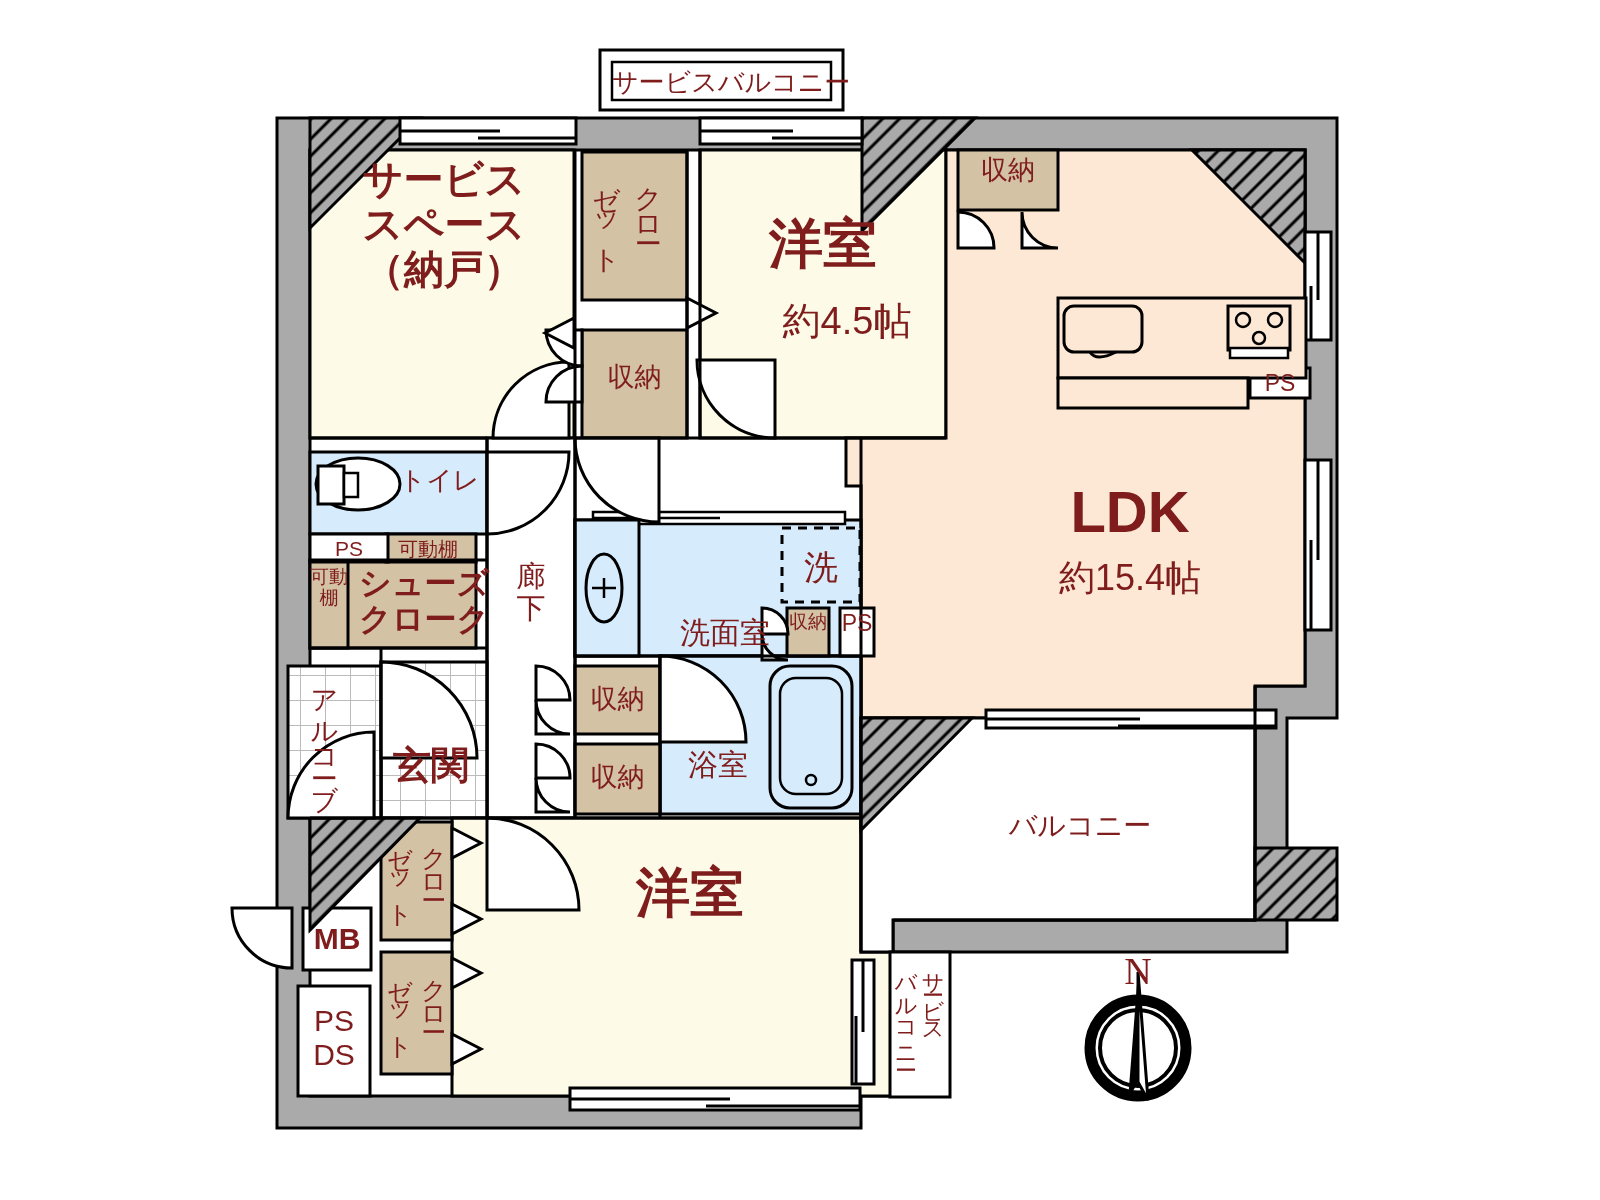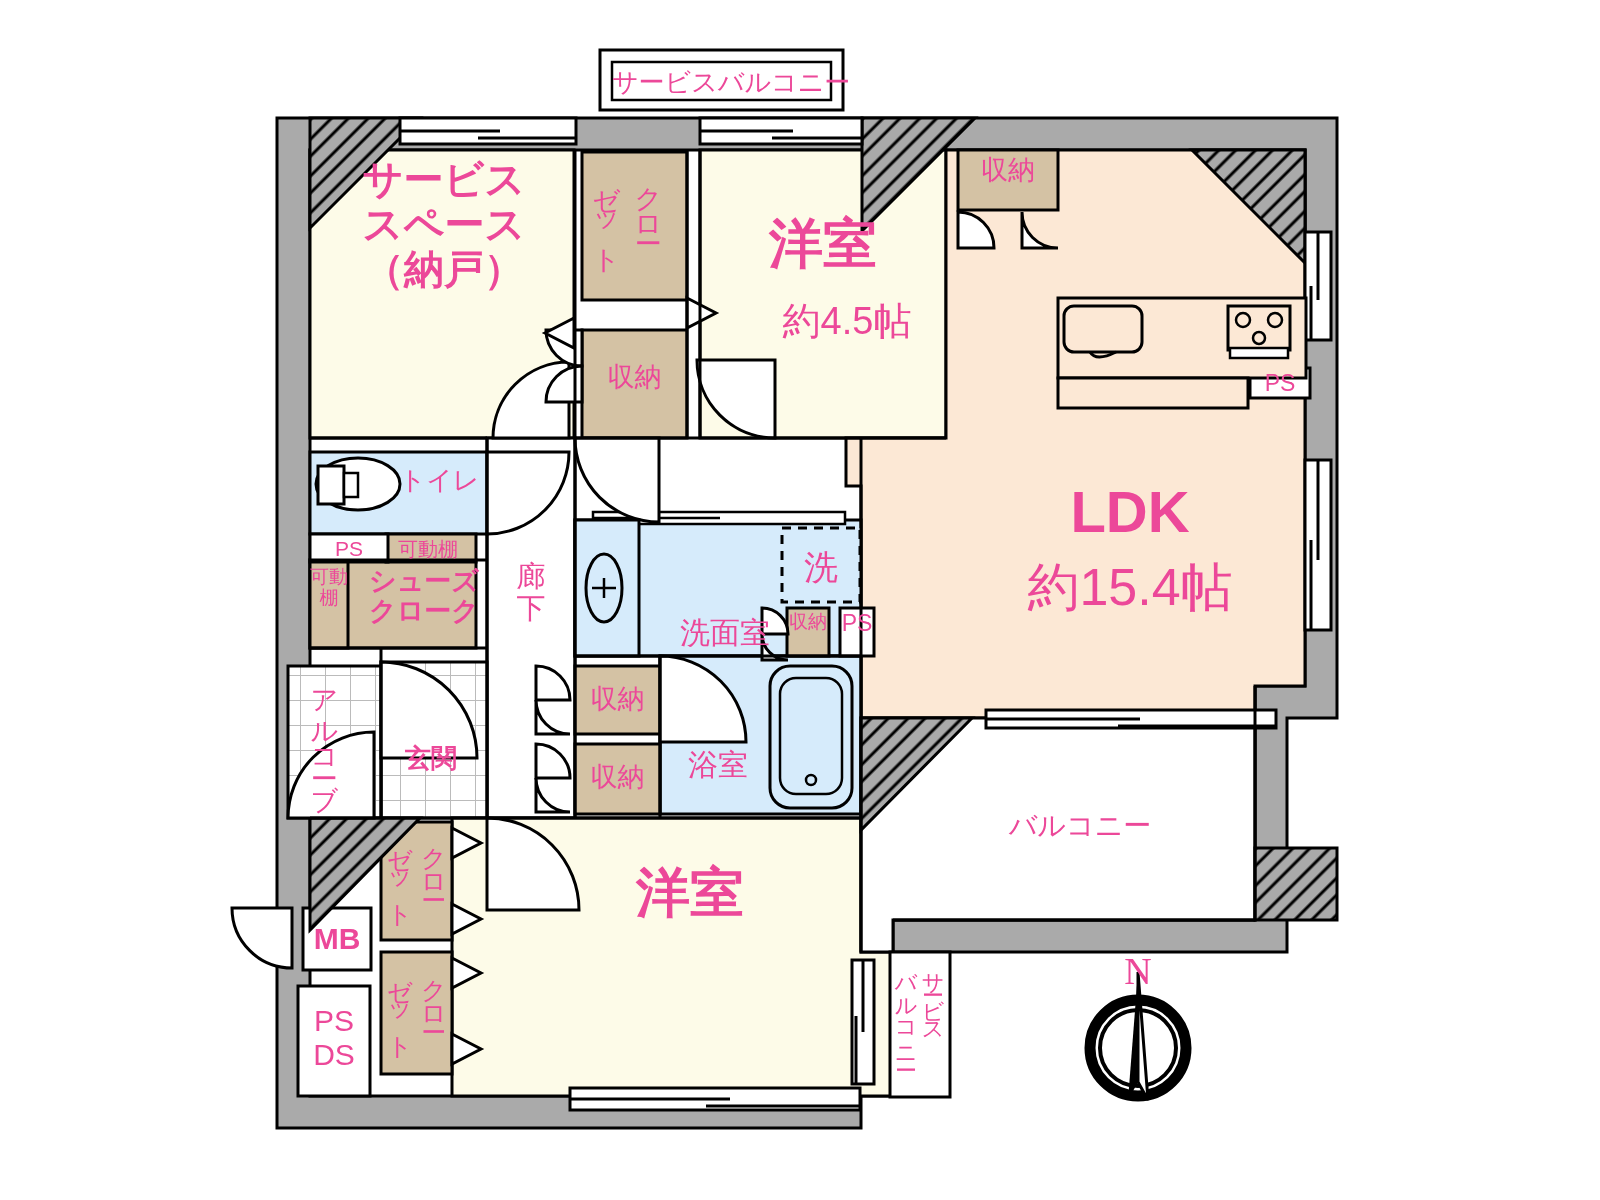--- a/index.html
+++ b/index.html
@@ -1,19 +1,19 @@
 <!DOCTYPE html>
 <html><head>
 <meta charset="utf-8">
 <style>
   html,body{margin:0;padding:0;background:#ffffff;}
   body{width:1600px;height:1200px;font-family:"Liberation Sans","DejaVu Sans",sans-serif;}
   #stage{position:relative;width:1600px;height:1200px;background:#ffffff;overflow:hidden;}
   svg{display:block;}
-  .lbl{position:absolute;font-family:"Liberation Sans","DejaVu Sans",sans-serif;color:#ec4899;
+  .lbl{position:absolute;font-family:"Liberation Sans","DejaVu Sans",sans-serif;color:#7f1d1d;
        white-space:pre;line-height:1.12;text-align:center;pointer-events:none;}
   .vert{writing-mode:vertical-rl;text-orientation:upright;line-height:1.05;}
 </style>
 </head>
 <body>
 
 <div id="stage">
 
 <svg width="1600" height="1200" viewBox="0 0 1600 1200">
   <defs>
@@ -262,36 +262,36 @@
 <div class="lbl vert" style="left:634px;top:168px;font-size:27px;">クロー</div>
 
 <div class="lbl" style="left:582px;top:362px;width:105px;font-size:27px;">収納</div>
 
 <div class="lbl" style="left:700px;top:213px;width:246px;font-size:54px;font-weight:bold;">洋室</div>
 <div class="lbl" style="left:700px;top:300px;width:246px;font-size:38px;padding-left:24px;">約4.5帖</div>
 
 <div class="lbl" style="left:958px;top:155px;width:100px;font-size:27px;">収納</div>
 
 <div class="lbl" style="left:990px;top:480px;width:280px;font-size:58px;font-weight:bold;">LDK</div>
-<div class="lbl" style="left:990px;top:558px;width:280px;font-size:52px;">約15.4帖</div>
+<div class="lbl" style="left:990px;top:558px;width:280px;font-size:36px;">約15.4帖</div>
 
 <div class="lbl" style="left:1250px;top:371px;width:60px;font-size:23px;">PS</div>
 
 <div class="lbl" style="left:392px;top:466px;width:95px;font-size:26px;">トイレ</div>
 
 <div class="lbl" style="left:310px;top:537px;width:78px;font-size:21px;">PS</div>
 <div class="lbl" style="left:386px;top:538px;width:84px;font-size:20px;">可動棚</div>
 <div class="lbl" style="left:310px;top:566px;width:38px;font-size:19px;">可動
 棚</div>
-<div class="lbl" style="left:348px;top:566px;width:152px;font-size:27px;font-weight:bold;">シューズ
+<div class="lbl" style="left:348px;top:566px;width:152px;font-size:32px;font-weight:bold;">シューズ
 クローク</div>
 
 <div class="lbl vert" style="left:310px;top:672px;font-size:27px;">アルコーブ</div>
 
-<div class="lbl" style="left:381px;top:744px;width:100px;font-size:26px;font-weight:bold;">玄関</div>
+<div class="lbl" style="left:381px;top:744px;width:100px;font-size:38px;font-weight:bold;">玄関</div>
 
 <div class="lbl" style="left:497px;top:560px;width:68px;font-size:29px;">廊
 下</div>
 
 <div class="lbl" style="left:650px;top:572px;width:150px;font-size:30px;margin-top:44px;">洗面室</div>
 <div class="lbl" style="left:782px;top:548px;width:78px;font-size:34px;">洗</div>
 <div class="lbl" style="left:789px;top:612px;width:38px;font-size:19px;line-height:1.0;">収納</div>
 <div class="lbl" style="left:840px;top:612px;width:34px;font-size:23px;line-height:1.0;">PS</div>
 
 <div class="lbl" style="left:668px;top:748px;width:100px;font-size:30px;">浴室</div>

